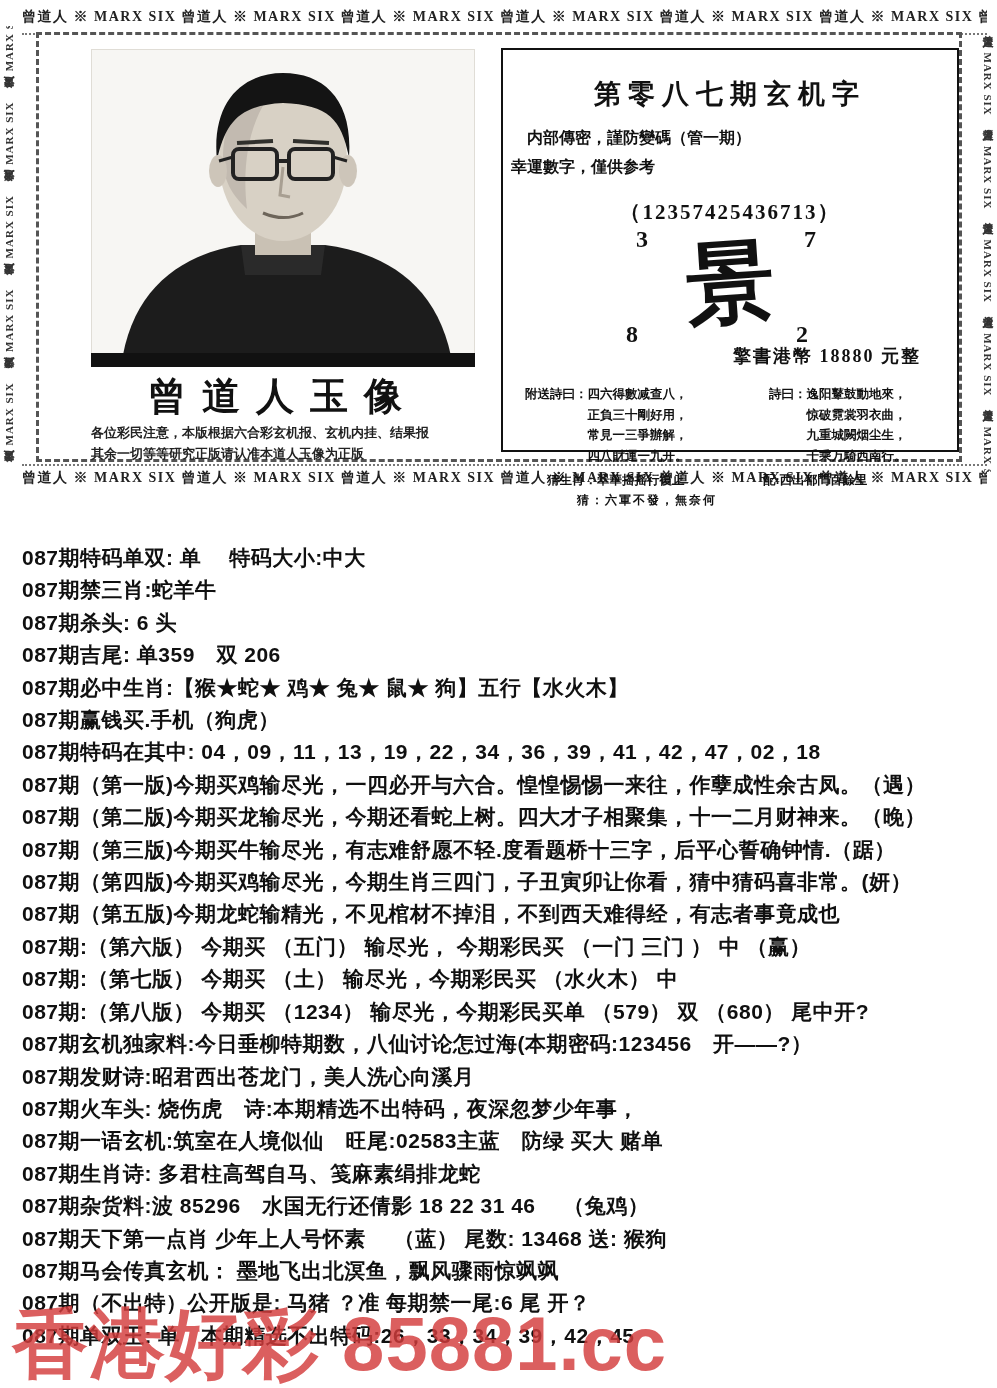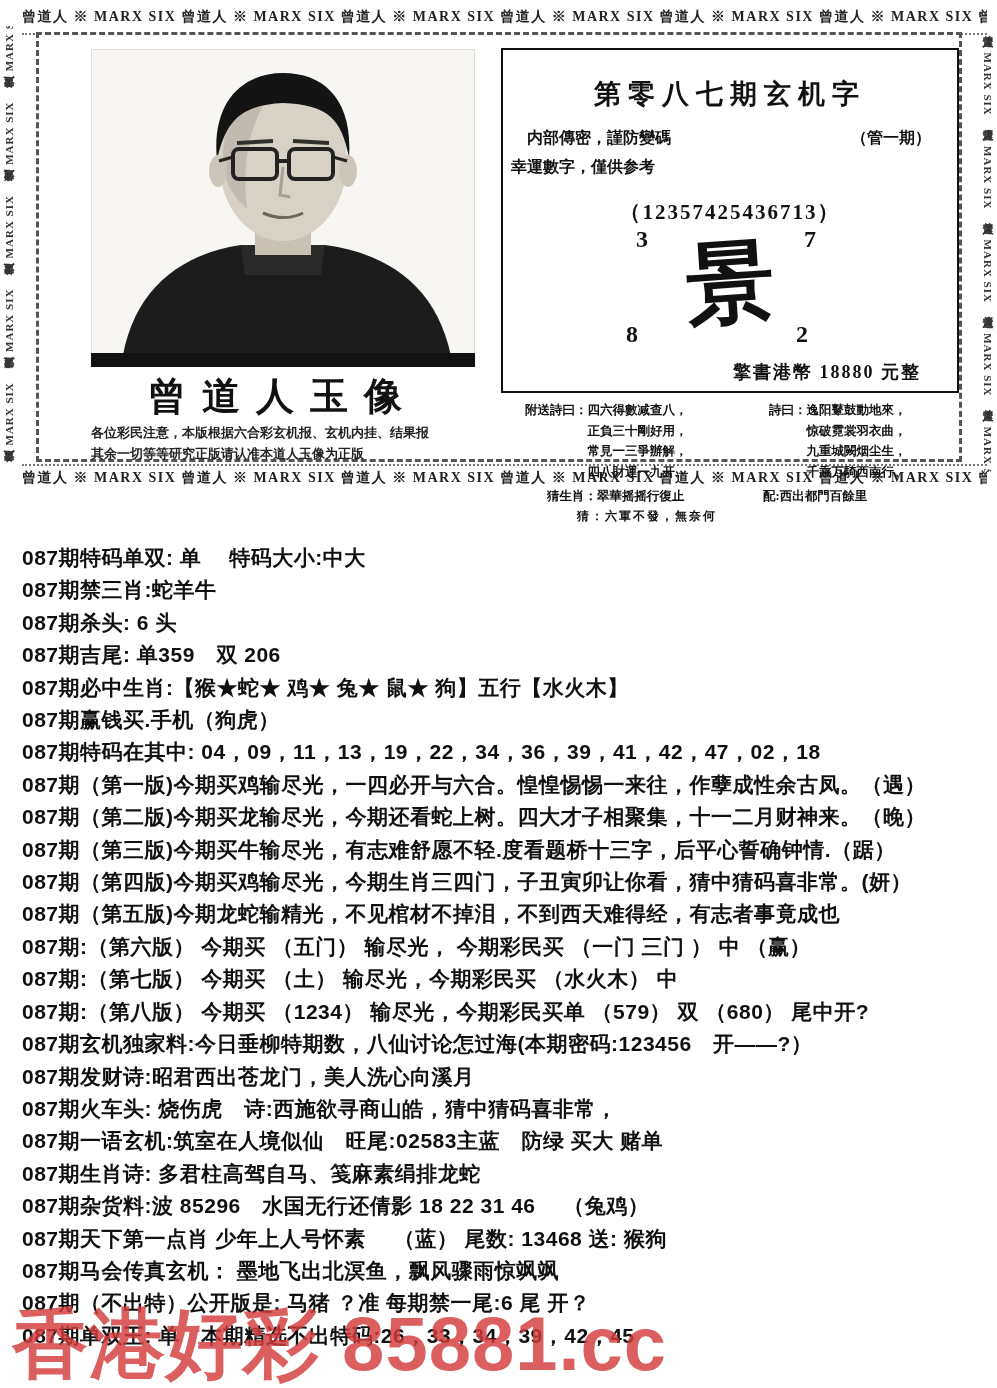--- a/index.html
+++ b/index.html
@@ -35,49 +35,49 @@
     margin-top:4px;text-align:center;
     font-family:"Liberation Serif",serif;font-weight:900;
     font-size:38px;letter-spacing:16px;color:#111;white-space:nowrap;
   }
   .portrait-note{
     font-family:Liberation Serif, serif;font-weight:bold;
     font-size:13px;line-height:21px;color:#222;white-space:nowrap;
   }
   
   .mystery-box{
-    position:absolute;left:462px;top:13px;width:458px;height:345px;
+    position:absolute;left:462px;top:13px;width:458px;height:404px;
     border:2px solid #111;box-sizing:border-box;
     font-family:"Liberation Serif",serif;color:#111;
   }
   .m-title{
     margin-top:26px;text-align:center;font-weight:900;font-size:27px;
     letter-spacing:7px;white-space:nowrap;
   }
   .m-row1{
-    display:flex;justify-content:space-between;padding:0 26px 0 24px;
+    display:flex;justify-content:flex-start;padding:0 26px 0 24px;
     margin-top:16px;font-weight:bold;font-size:16px;
   }
   .m-row2{padding-left:8px;margin-top:8px;font-weight:bold;font-size:16px;}
   .m-lucky{
     text-align:center;margin-top:20px;font-weight:bold;font-size:21px;
     letter-spacing:2px;
   }
   .m-grid{position:relative;width:260px;height:116px;margin:2px auto 0;}
   .m-num{position:absolute;font-weight:bold;font-size:24px;}
   .m-num-tl{left:36px;top:-2px;}
   .m-num-tr{right:44px;top:-2px;}
   .m-num-bl{left:26px;bottom:-4px;}
   .m-num-br{right:52px;bottom:-4px;}
   .m-char{
     position:absolute;left:50%;top:50%;transform:translate(-50%,-52%) rotate(-4deg);
     font-weight:900;font-size:88px;line-height:1;
   }
   .m-price{
-    text-align:right;padding-right:36px;margin-top:16px;
+    text-align:right;padding-right:36px;
     font-weight:bold;font-size:18px;letter-spacing:2px;
   }
   .m-poems{
     display:flex;margin-top:16px;padding:0 8px 0 22px;
     font-weight:bold;font-size:12.5px;line-height:20.5px;white-space:nowrap;gap:12px;
   }
   .m-poem-label{display:inline-block;vertical-align:top;}
   .m-poem-lines{display:inline-block;vertical-align:top;}
   .m-poem-left{width:232px;}
   .m-poem-right{flex:1;}
@@ -202,21 +202,21 @@
   <div class="body-line">087期（第一版)今期买鸡输尽光，一四必开与六合。惶惶惕惕一来往，作孽成性余古凤。（遇）</div>
   <div class="body-line">087期（第二版)今期买龙输尽光，今期还看蛇上树。四大才子相聚集，十一二月财神来。（晚）</div>
   <div class="body-line">087期（第三版)今期买牛输尽光，有志难舒愿不轻.度看题桥十三字，后平心誓确钟情.（踞）</div>
   <div class="body-line">087期（第四版)今期买鸡输尽光，今期生肖三四门，子丑寅卯让你看，猜中猜码喜非常。(妍）</div>
   <div class="body-line">087期（第五版)今期龙蛇输精光，不见棺材不掉泪，不到西天难得经，有志者事竟成也</div>
   <div class="body-line">087期:（第六版） 今期买 （五门） 输尽光， 今期彩民买 （一门 三门 ） 中 （赢）</div>
   <div class="body-line">087期:（第七版） 今期买 （土） 输尽光，今期彩民买 （水火木） 中</div>
   <div class="body-line">087期:（第八版） 今期买 （1234） 输尽光，今期彩民买单 （579） 双 （680） 尾中开?</div>
   <div class="body-line">087期玄机独家料:今日垂柳特期数，八仙讨论怎过海(本期密码:123456　开——?）</div>
   <div class="body-line">087期发财诗:昭君西出苍龙门，美人洗心向溪月</div>
-  <div class="body-line">087期火车头: 烧伤虎　诗:西施欲寻商山皓，猜中猜码喜非常，</div>
+  <div class="body-line">087期火车头: 烧伤虎　诗:本期精选不出特码，夜深忽梦少年事，</div>
   <div class="body-line">087期一语玄机:筑室在人境似仙　旺尾:02583主蓝　防绿 买大 赌单</div>
   <div class="body-line">087期生肖诗: 多君柱高驾自马、笺麻素绢排龙蛇</div>
   <div class="body-line">087期杂货料:波 85296　水国无行还倩影 18 22 31 46 　（兔鸡）</div>
   <div class="body-line">087期天下第一点肖 少年上人号怀素　 （蓝） 尾数: 13468 送: 猴狗</div>
   <div class="body-line">087期马会传真玄机： 墨地飞出北溟鱼，飘风骤雨惊飒飒</div>
   <div class="body-line">087期（不出特）公开版是: 马猪 ？准 每期禁一尾:6 尾 开？</div>
   <div class="body-line">087期单双王: 单　本期精选不出特码:26，33，34，39，42，45</div>
 </div>
 
 <div class="watermark" style="color: rgb(212, 60, 60);">香港好彩 85881.cc</div>

